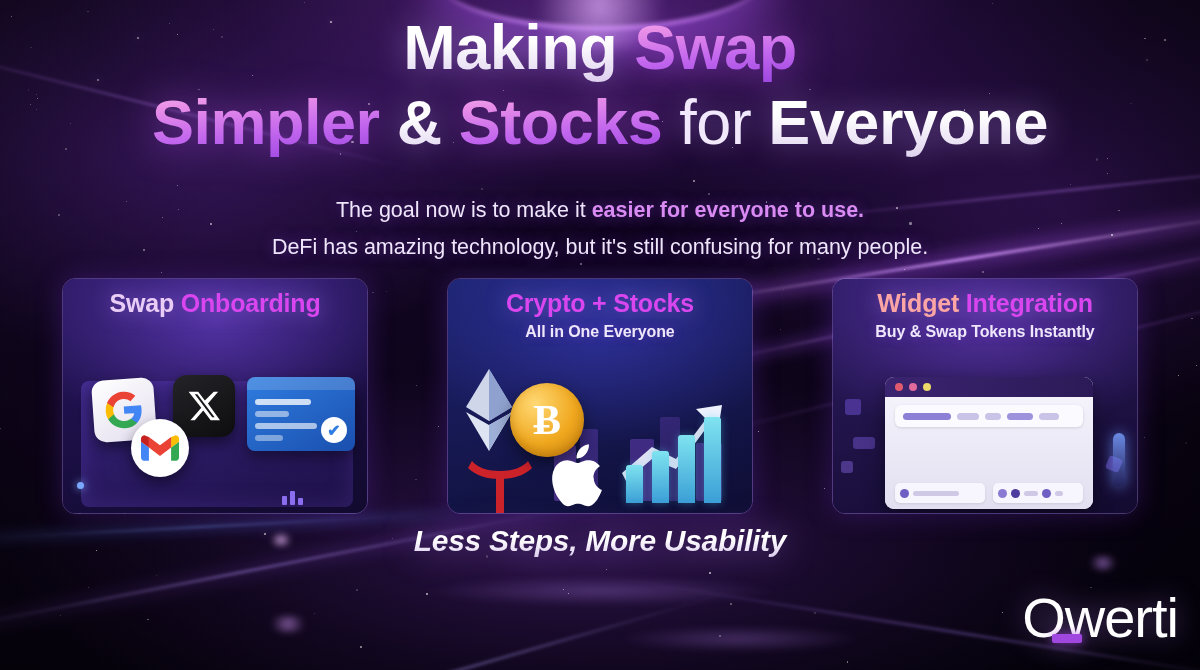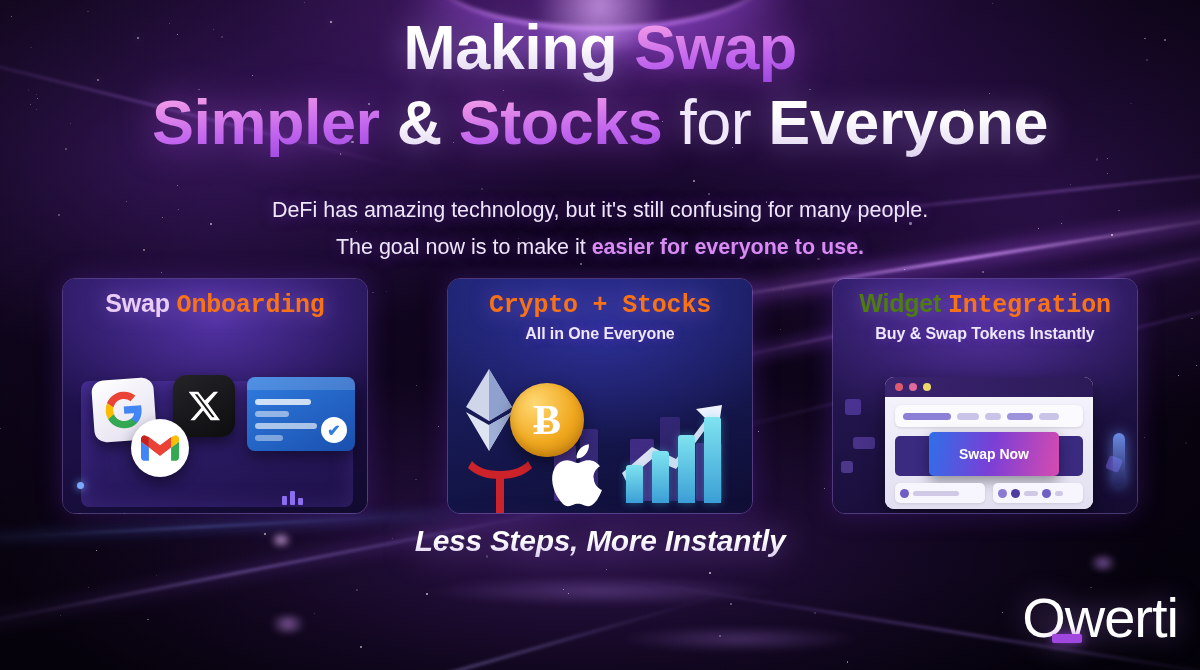--- a/index.html
+++ b/index.html
@@ -148,22 +148,22 @@
   .c3 .card-bg{ background:
       radial-gradient(ellipse 260px 160px at 50% 18%, rgba(110,64,200,.62), rgba(22,12,52,0) 75%),
       linear-gradient(165deg,#2d1b63 0%,#21144b 45%,#140b30 100%); }
 
   .card-inner{ position:absolute; inset:0; padding:10px 8px 0; text-align:center; }
   .card-title{
     font-size:25px; font-weight:700; letter-spacing:-.2px;
     filter:drop-shadow(0 0 10px rgba(180,130,255,.5));
   }
   .ct-a{ color:#e9cdf7; }
-  .ct-b{ color:#f97316;font-family:Liberation Mono, monospace; }
-  .ct-pink{ color:#4d7c0f; }
+  .ct-b{ color:#d946ef; }
+  .ct-pink{ color:#fca5a5; }
   .card-sub{
     margin-top:5px; font-size:16px; font-weight:700; color:#efe8fb;
     letter-spacing:-.1px;
     text-shadow:0 0 10px rgba(110,60,200,.7);
   }
   .art{ position:absolute; left:0; right:0; bottom:0; height:148px; }
 
   
   .c1-panel{
     position:absolute; left:18px; bottom:6px; width:272px; height:126px;
@@ -468,22 +468,22 @@
       <div class="star" style="width: 0.877541px; height: 0.877541px; left: 729.155px; top: 460.867px; opacity: 0.53;"></div>
     </div>
   <div class="vignette"></div>
 
   <div class="headline">
     <div class="h-line1"><span class="w-white">Making </span><span class="w-grad">Swap</span></div>
     <div class="h-line2"><span class="w-grad">Simpler</span><span class="w-white"> &amp; </span><span class="w-grad">Stocks</span><span class="w-for"> for </span><span class="w-white">Everyone</span></div>
   </div>
 
   <div class="sub">
+    <div><span>The goal now is to make it </span><span class="hl">easier for everyone to use.</span></div>
     <div>DeFi has amazing technology, but it's still confusing for many people.</div>
-    <div><span>The goal now is to make it </span><span class="hl">easier for everyone to use.</span></div>
   </div>
 
   <div class="cards">
 
     <div class="card c1">
       <div class="card-bg"></div>
       <div class="art">
         <div class="c1-panel"></div>
         <div class="dot-blue"></div>
 
@@ -599,23 +599,20 @@
             <div class="br-dot" style="background:#e06a9c"></div>
             <div class="br-dot" style="background:#ecd96a"></div>
           </div>
           <div class="br-body">
             <div class="toolbar">
               <div class="tb-pill" style="width:48px"></div>
               <div class="tb-pill light" style="width:22px"></div>
               <div class="tb-pill light" style="width:16px"></div>
               <div class="tb-pill" style="width:26px;background:#9d93dd"></div>
               <div class="tb-pill light" style="width:20px"></div>
-            </div>
-            <div class="midrow">
-              <div class="swapbtn">Swap Now</div>
             </div>
             <div class="botrow">
               <div class="botbox">
                 <div class="bb-dot"></div>
                 <div class="bb-line" style="width:46px"></div>
               </div>
               <div class="botbox">
                 <div class="bb-dot" style="background:#8a7ad2"></div>
                 <div class="bb-dot" style="background:#4e3d9e"></div>
                 <div class="bb-line" style="width:14px"></div>
@@ -627,20 +624,20 @@
         </div>
       </div>
       <div class="card-inner">
         <div class="card-title"><span class="ct-pink">Widget </span><span class="ct-b">Integration</span></div>
         <div class="card-sub">Buy &amp; Swap Tokens Instantly</div>
       </div>
     </div>
 
   </div>
 
-  <div class="tagline">Less Steps, More Instantly</div>
+  <div class="tagline">Less Steps, More Usability</div>
 
   <div class="logo">
     <span>Owerti</span>
     <div class="logo-underline"></div>
   </div>
 
 </div>
 
 </body></html>

